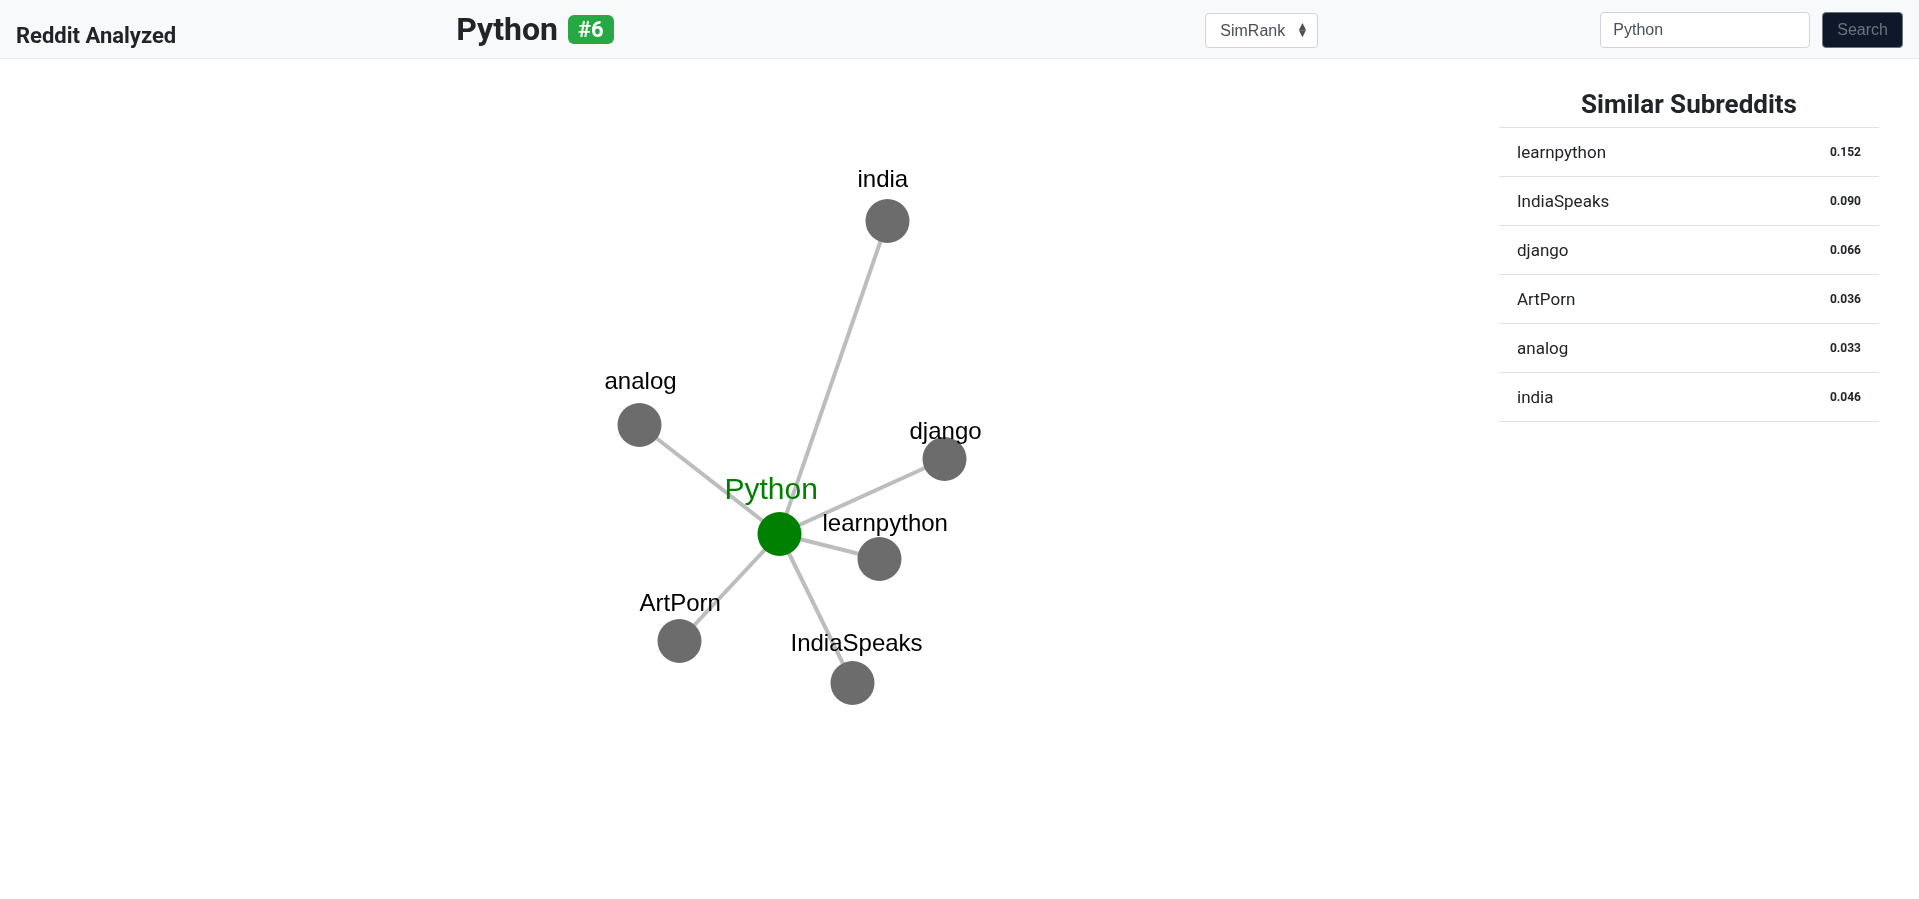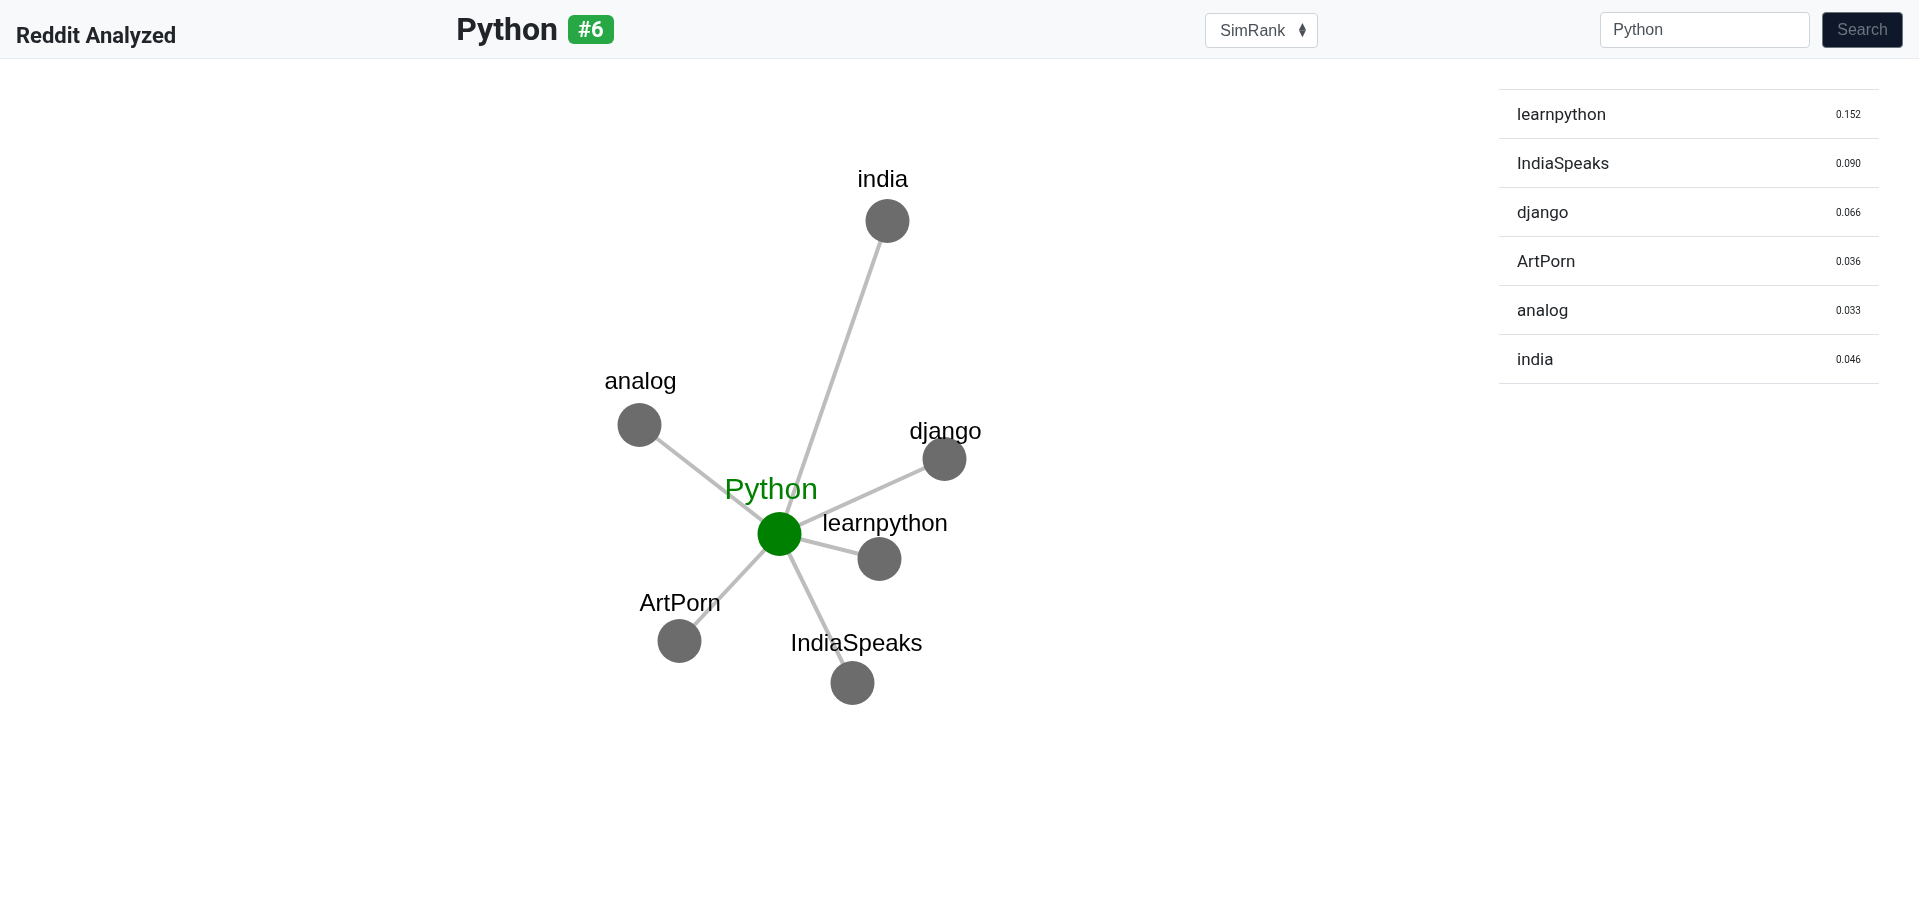--- a/index.html
+++ b/index.html
@@ -142,22 +142,22 @@
   }
   .list-item {
     display: flex;
     justify-content: space-between;
     align-items: center;
     padding: 14px 18px;
     border-bottom: 1px solid #dee2e6;
     font-size: 17px;
   }
   .list-item .score {
-    font-weight: 400;
-    font-size: 10px;
+    font-weight: 700;
+    font-size: 12px;
   }
 </style>
 </head>
 <body>
 
 <div class="navbar">
   <div class="brand">Reddit Analyzed</div>
   <div class="center-title">
     <h1>Python</h1>
     <span class="badge">#6</span>
@@ -197,20 +197,21 @@
           <circle cx="410" cy="562" r="22" class="node-circle"></circle>
           <text x="370" y="532" class="node-label">ArtPorn</text>
           <circle cx="583" cy="604" r="22" class="node-circle"></circle>
           <text x="521" y="572" class="node-label">IndiaSpeaks</text>
           <text x="455" y="420" class="node-label-center">Python</text>
           <circle cx="510" cy="455" r="22" class="node-center"></circle>
         </g>
     </svg>
   </div>
   <div class="side-col">
+    <h2 class="side-title">Similar Subreddits</h2>
     <ul class="list" id="similar-list">
         <li class="list-item">
           <span>learnpython</span>
           <span class="score">0.152</span>
         </li>
         <li class="list-item">
           <span>IndiaSpeaks</span>
           <span class="score">0.090</span>
         </li>
         <li class="list-item">

